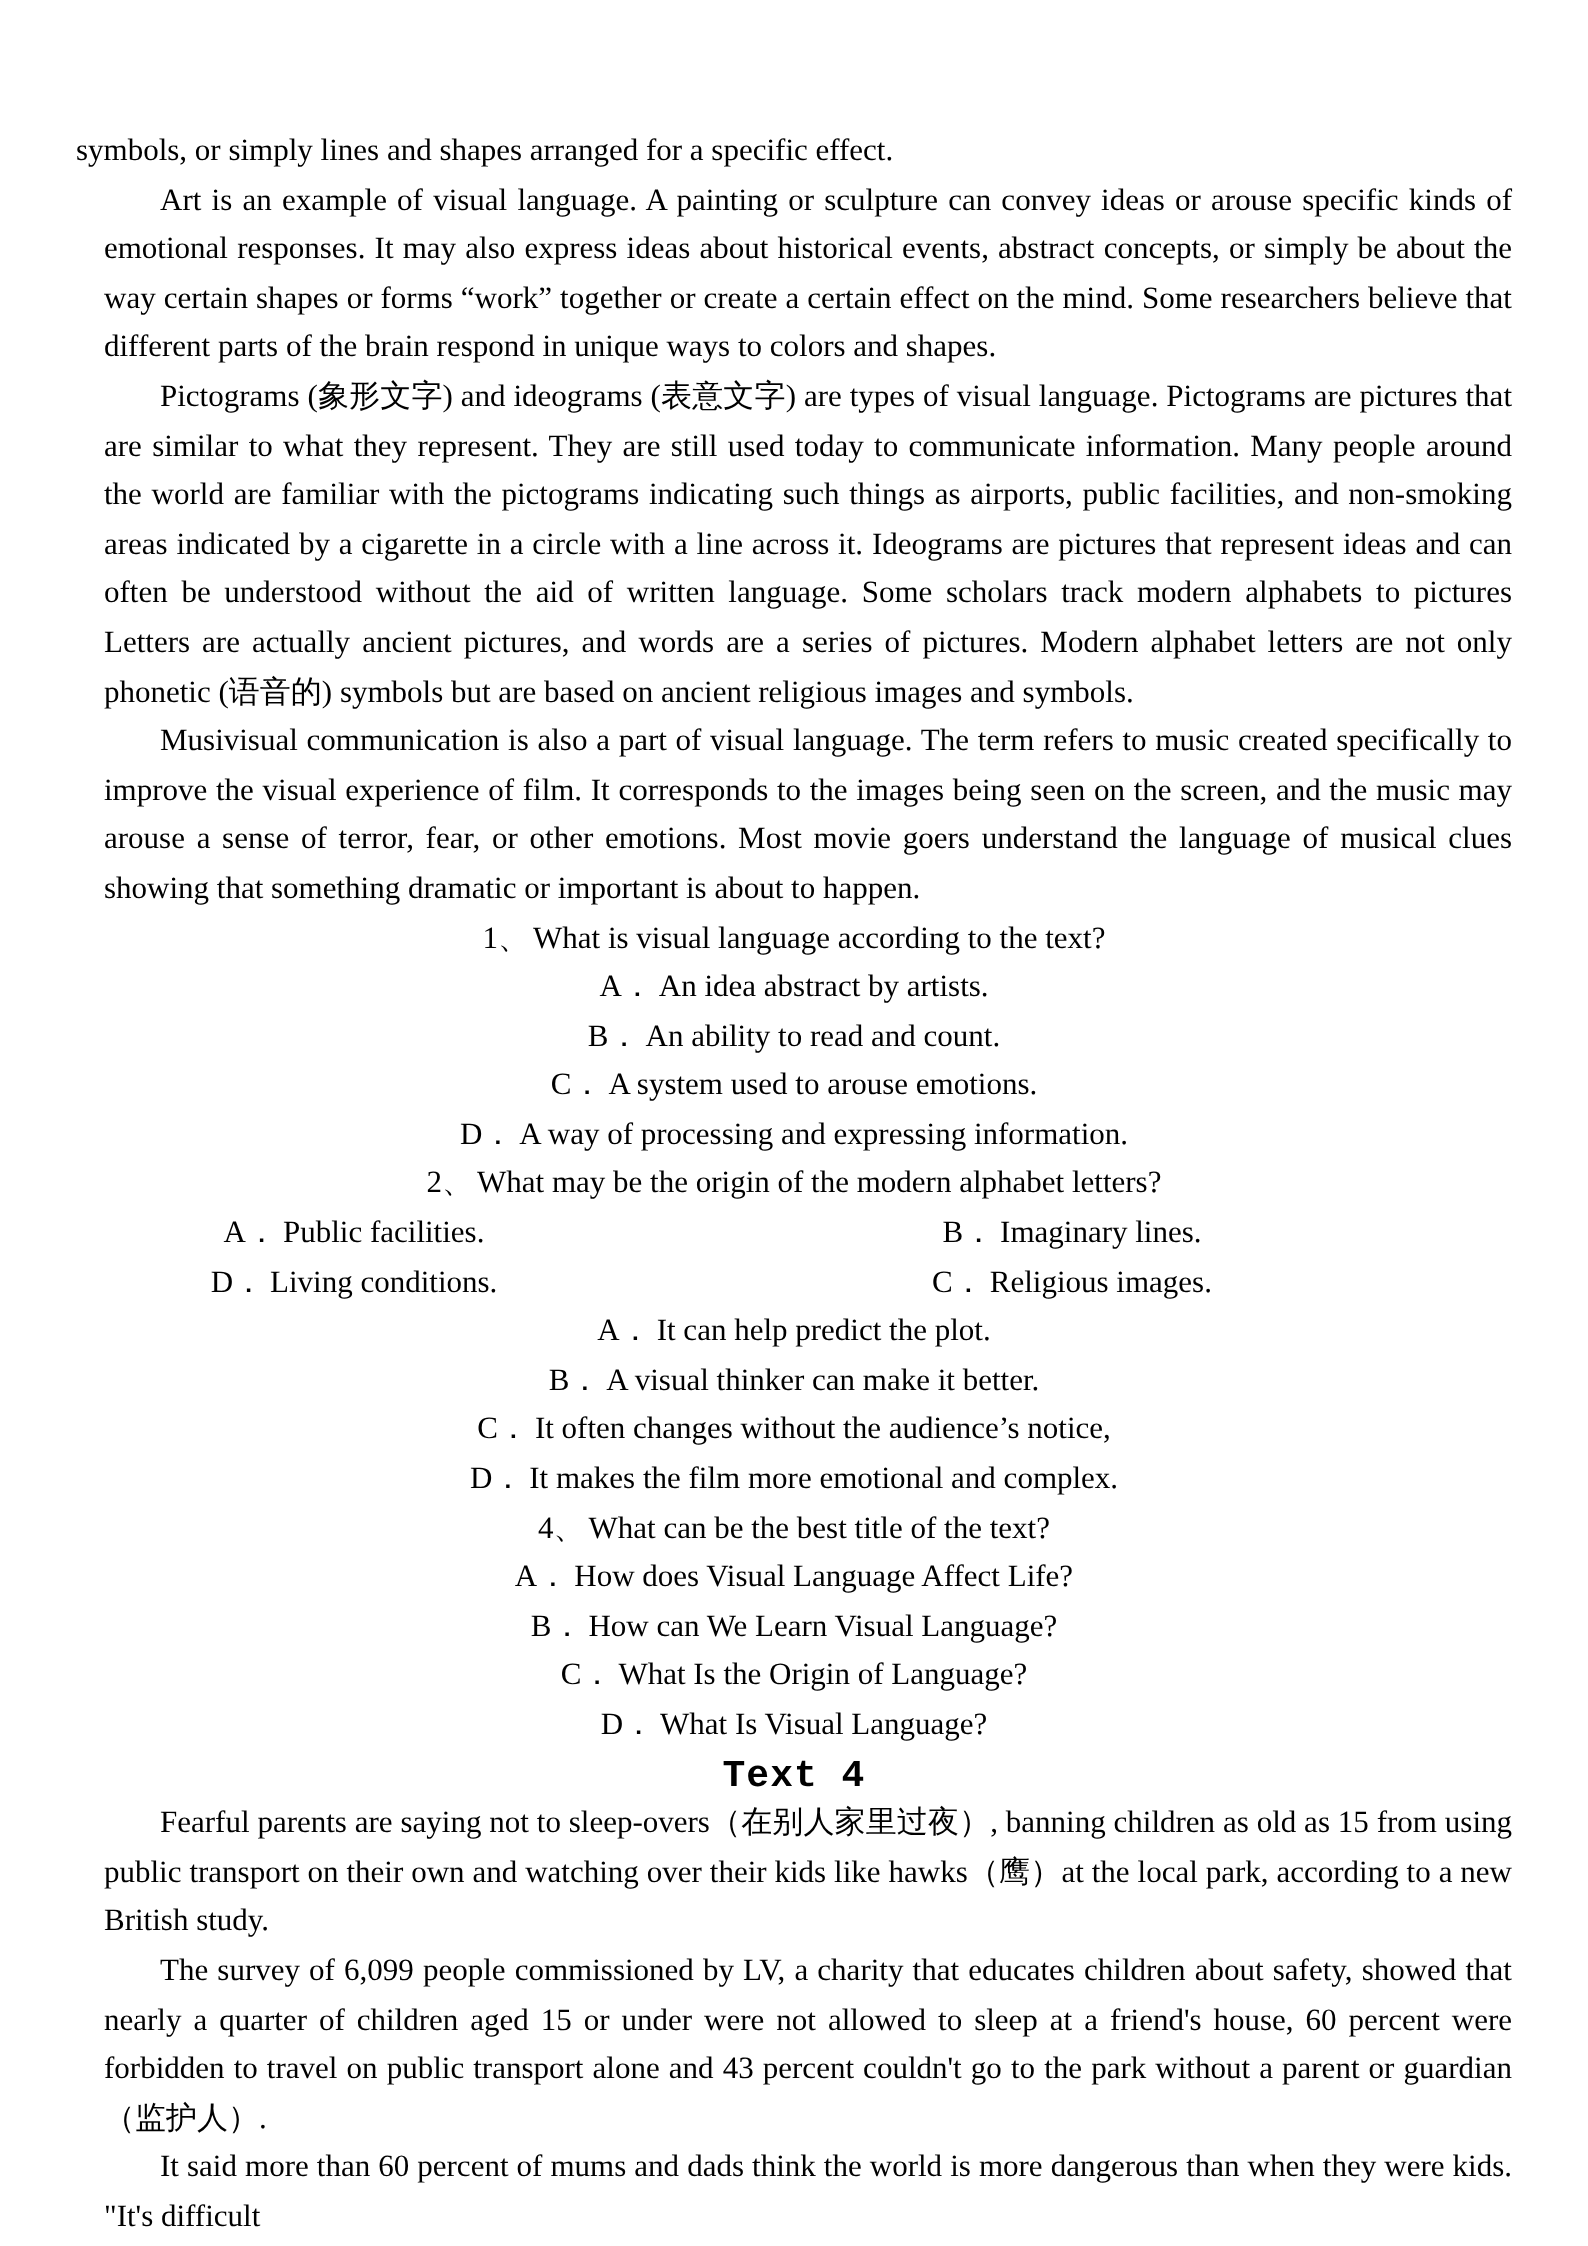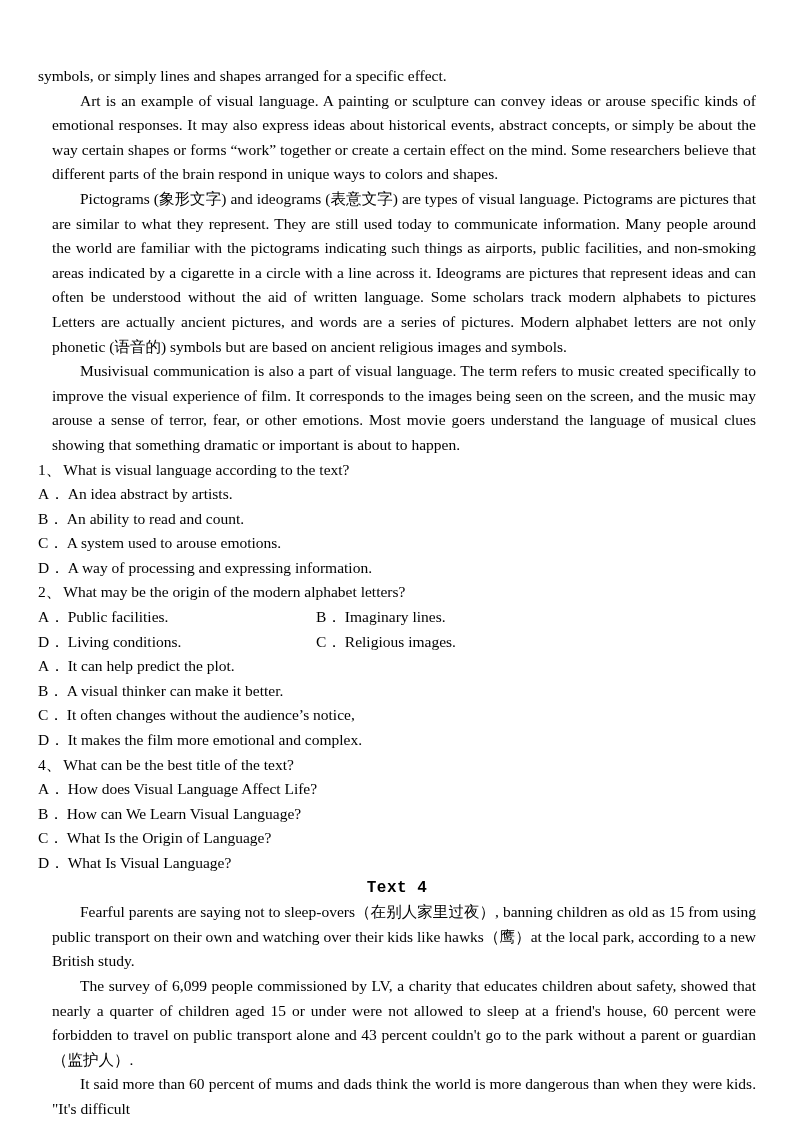--- a/index.html
+++ b/index.html
@@ -23,38 +23,38 @@
   .para {
     margin: 0;
     text-align: justify;
   }
   .para.indent {
     text-indent: 28px;
     margin-left: 14px;
   }
   .line {
     margin: 0;
-    text-align: left;
+    text-align: center;
   }
   .q-num {
     margin-right: 2px;
   }
   .opt-label {
     margin-right: 3px;
   }
   .opt-grid {
     display: grid;
     grid-template-columns: 278px auto;
   }
   .section-heading {
     margin: 0;
     text-align: center;
     font-family: "Liberation Mono", "DejaVu Sans Mono", monospace;
     font-weight: bold;
-    font-size: 16px;
+    font-size: 19px;
     line-height: 24.6px;
     letter-spacing: 0.5px;
     color: #000000;
   }
 </style>
 </head>
 <body>
 
 <div class="page">
 

